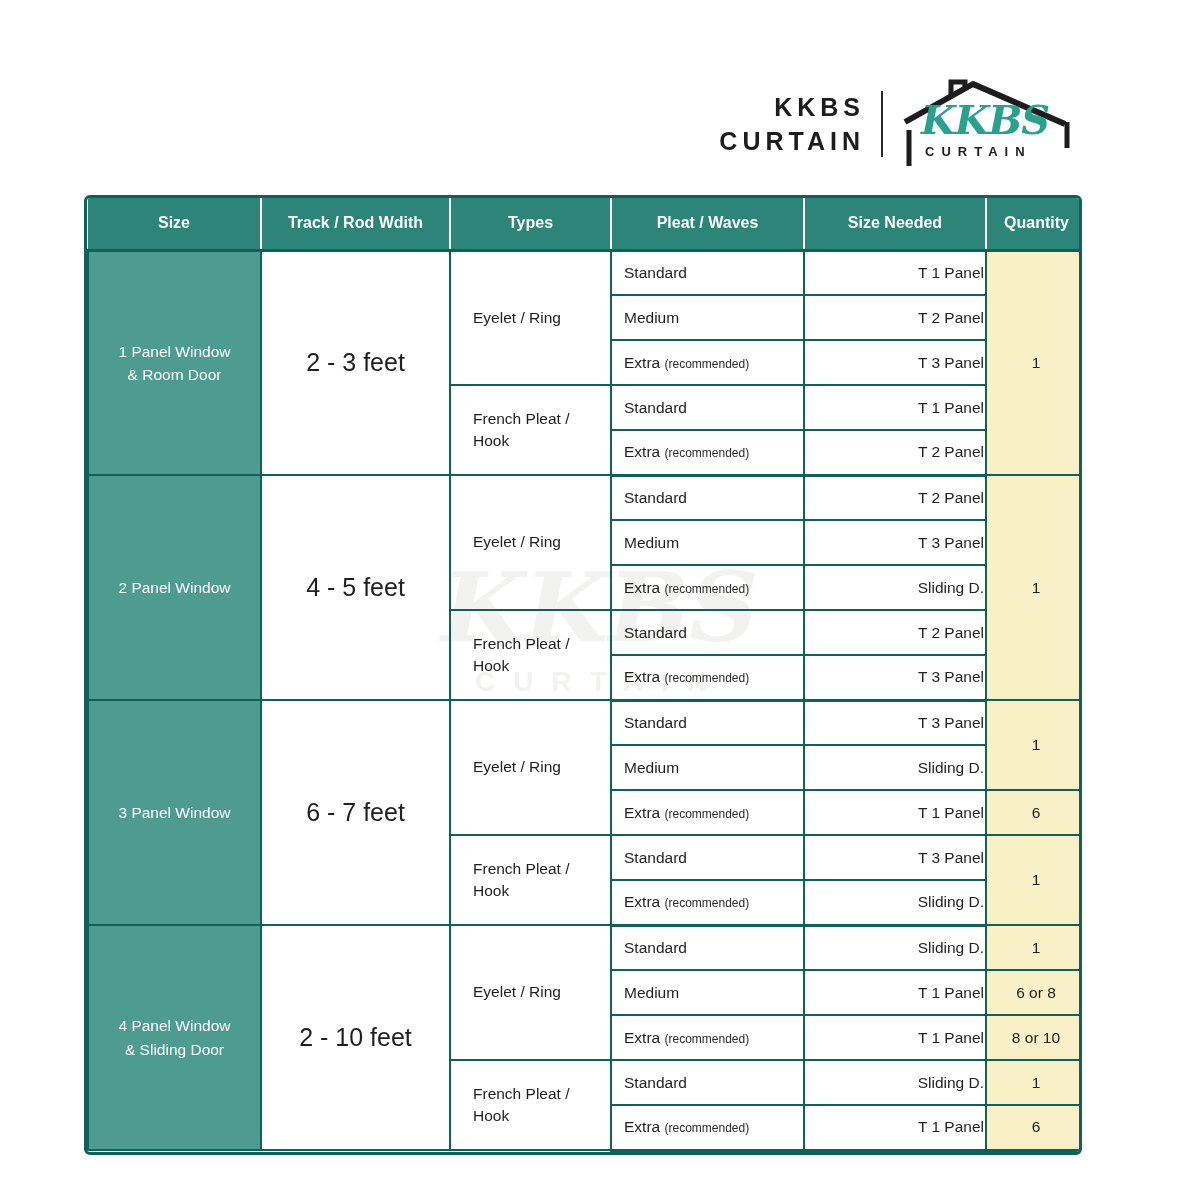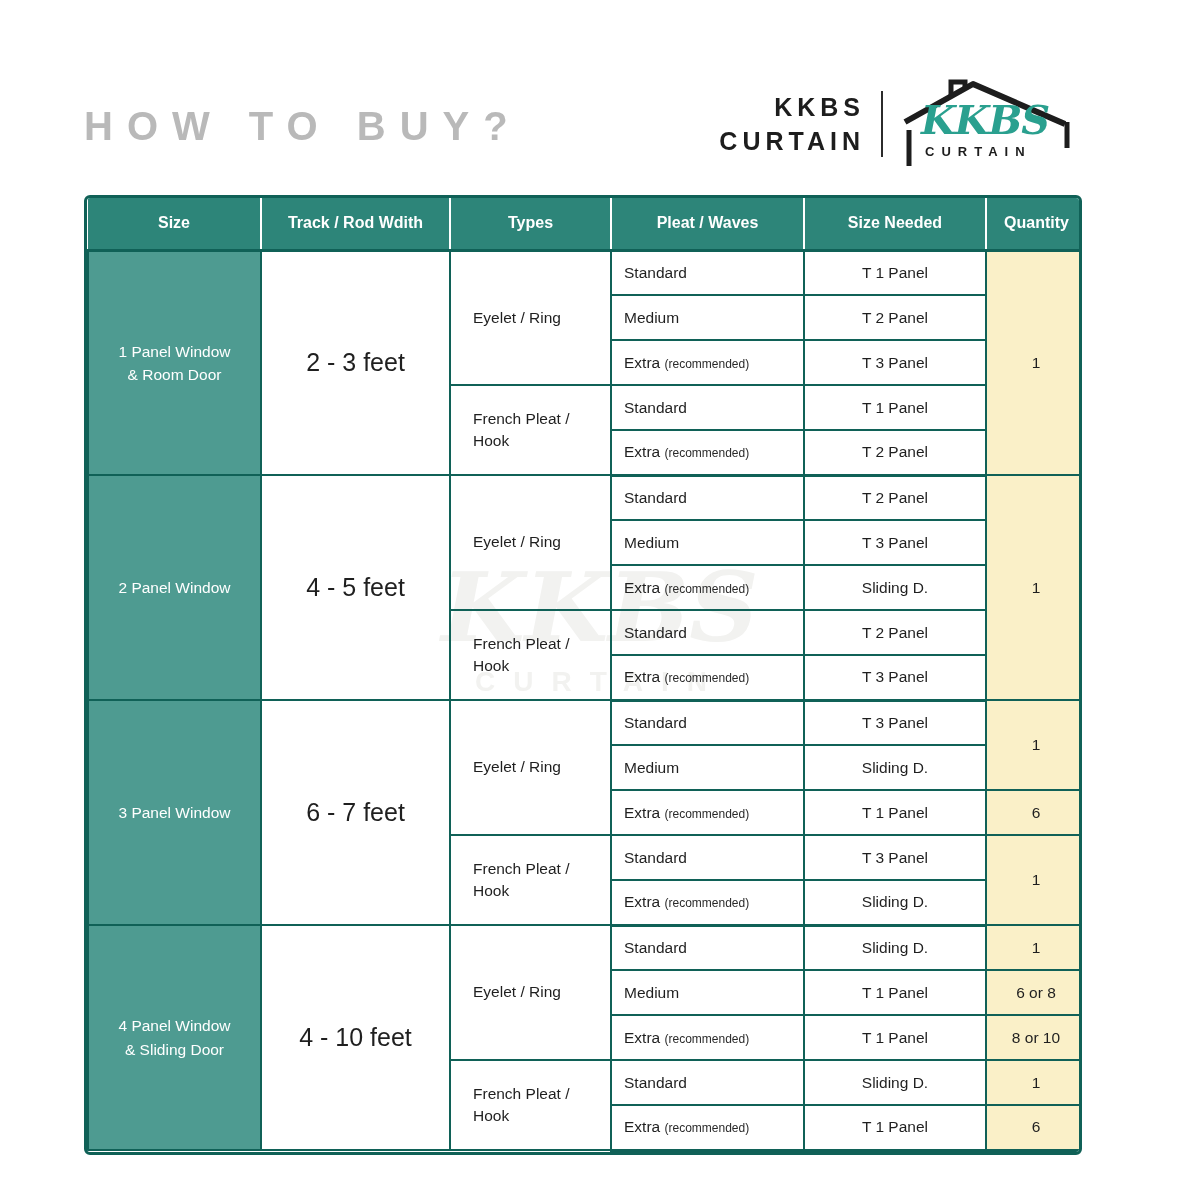--- a/index.html
+++ b/index.html
@@ -166,40 +166,39 @@
   td.types-cell {
     padding-left: 22px;
     background: transparent;
     line-height: 1.45;
   }
   td.pleat-cell {
     padding-left: 12px;
     background: transparent;
   }
   td.needed-cell {
-    text-align: center;
+    text-align: right;
     background: transparent;
   }
   td.qty-cell {
     text-align: center;
     background: #faf0c8;
     font-size: 15.5px;
   }
   .rec {
     font-size: 12px;
     color: #2a2a2a;
     text-align: center;
   }
   .group-bottom td { border-bottom: 3px solid #106157; }
 </style>
 </head>
 <body>
 
 <div class="header">
-  <div class="page-title">HOW TO BUY?</div>
 
   <div class="brand-block">
     <div class="brand-text">
       <div>KKBS</div>
       <div>CURTAIN</div>
     </div>
     <div class="brand-divider"></div>
     <div class="brand-logo">
       <svg width="182" height="92" viewBox="0 0 182 92">
         <path d="M10 52 L10 88" stroke="#1d1d1d" stroke-width="5" fill="none"></path>
@@ -311,21 +310,21 @@
           <td class="pleat-cell">Standard</td>
           <td class="needed-cell">T 3 Panel</td>
           <td class="qty-cell" rowspan="2">1</td>
         </tr>
         <tr class="group-bottom">
           <td class="pleat-cell">Extra <span class="rec">(recommended)</span></td>
           <td class="needed-cell">Sliding D.</td>
         </tr>
         <tr>
           <td class="size-cell" rowspan="5">4 Panel Window<br>&amp; Sliding Door</td>
-          <td class="track-cell" rowspan="5">4 - 10 feet</td>
+          <td class="track-cell" rowspan="5">2 - 10 feet</td>
           <td class="types-cell" rowspan="3">Eyelet / Ring</td>
           <td class="pleat-cell">Standard</td>
           <td class="needed-cell">Sliding D.</td>
           <td class="qty-cell" rowspan="1">1</td>
         </tr>
         <tr>
           <td class="pleat-cell">Medium</td>
           <td class="needed-cell">T 1 Panel</td>
           <td class="qty-cell" rowspan="1">6 or 8</td>
         </tr>

